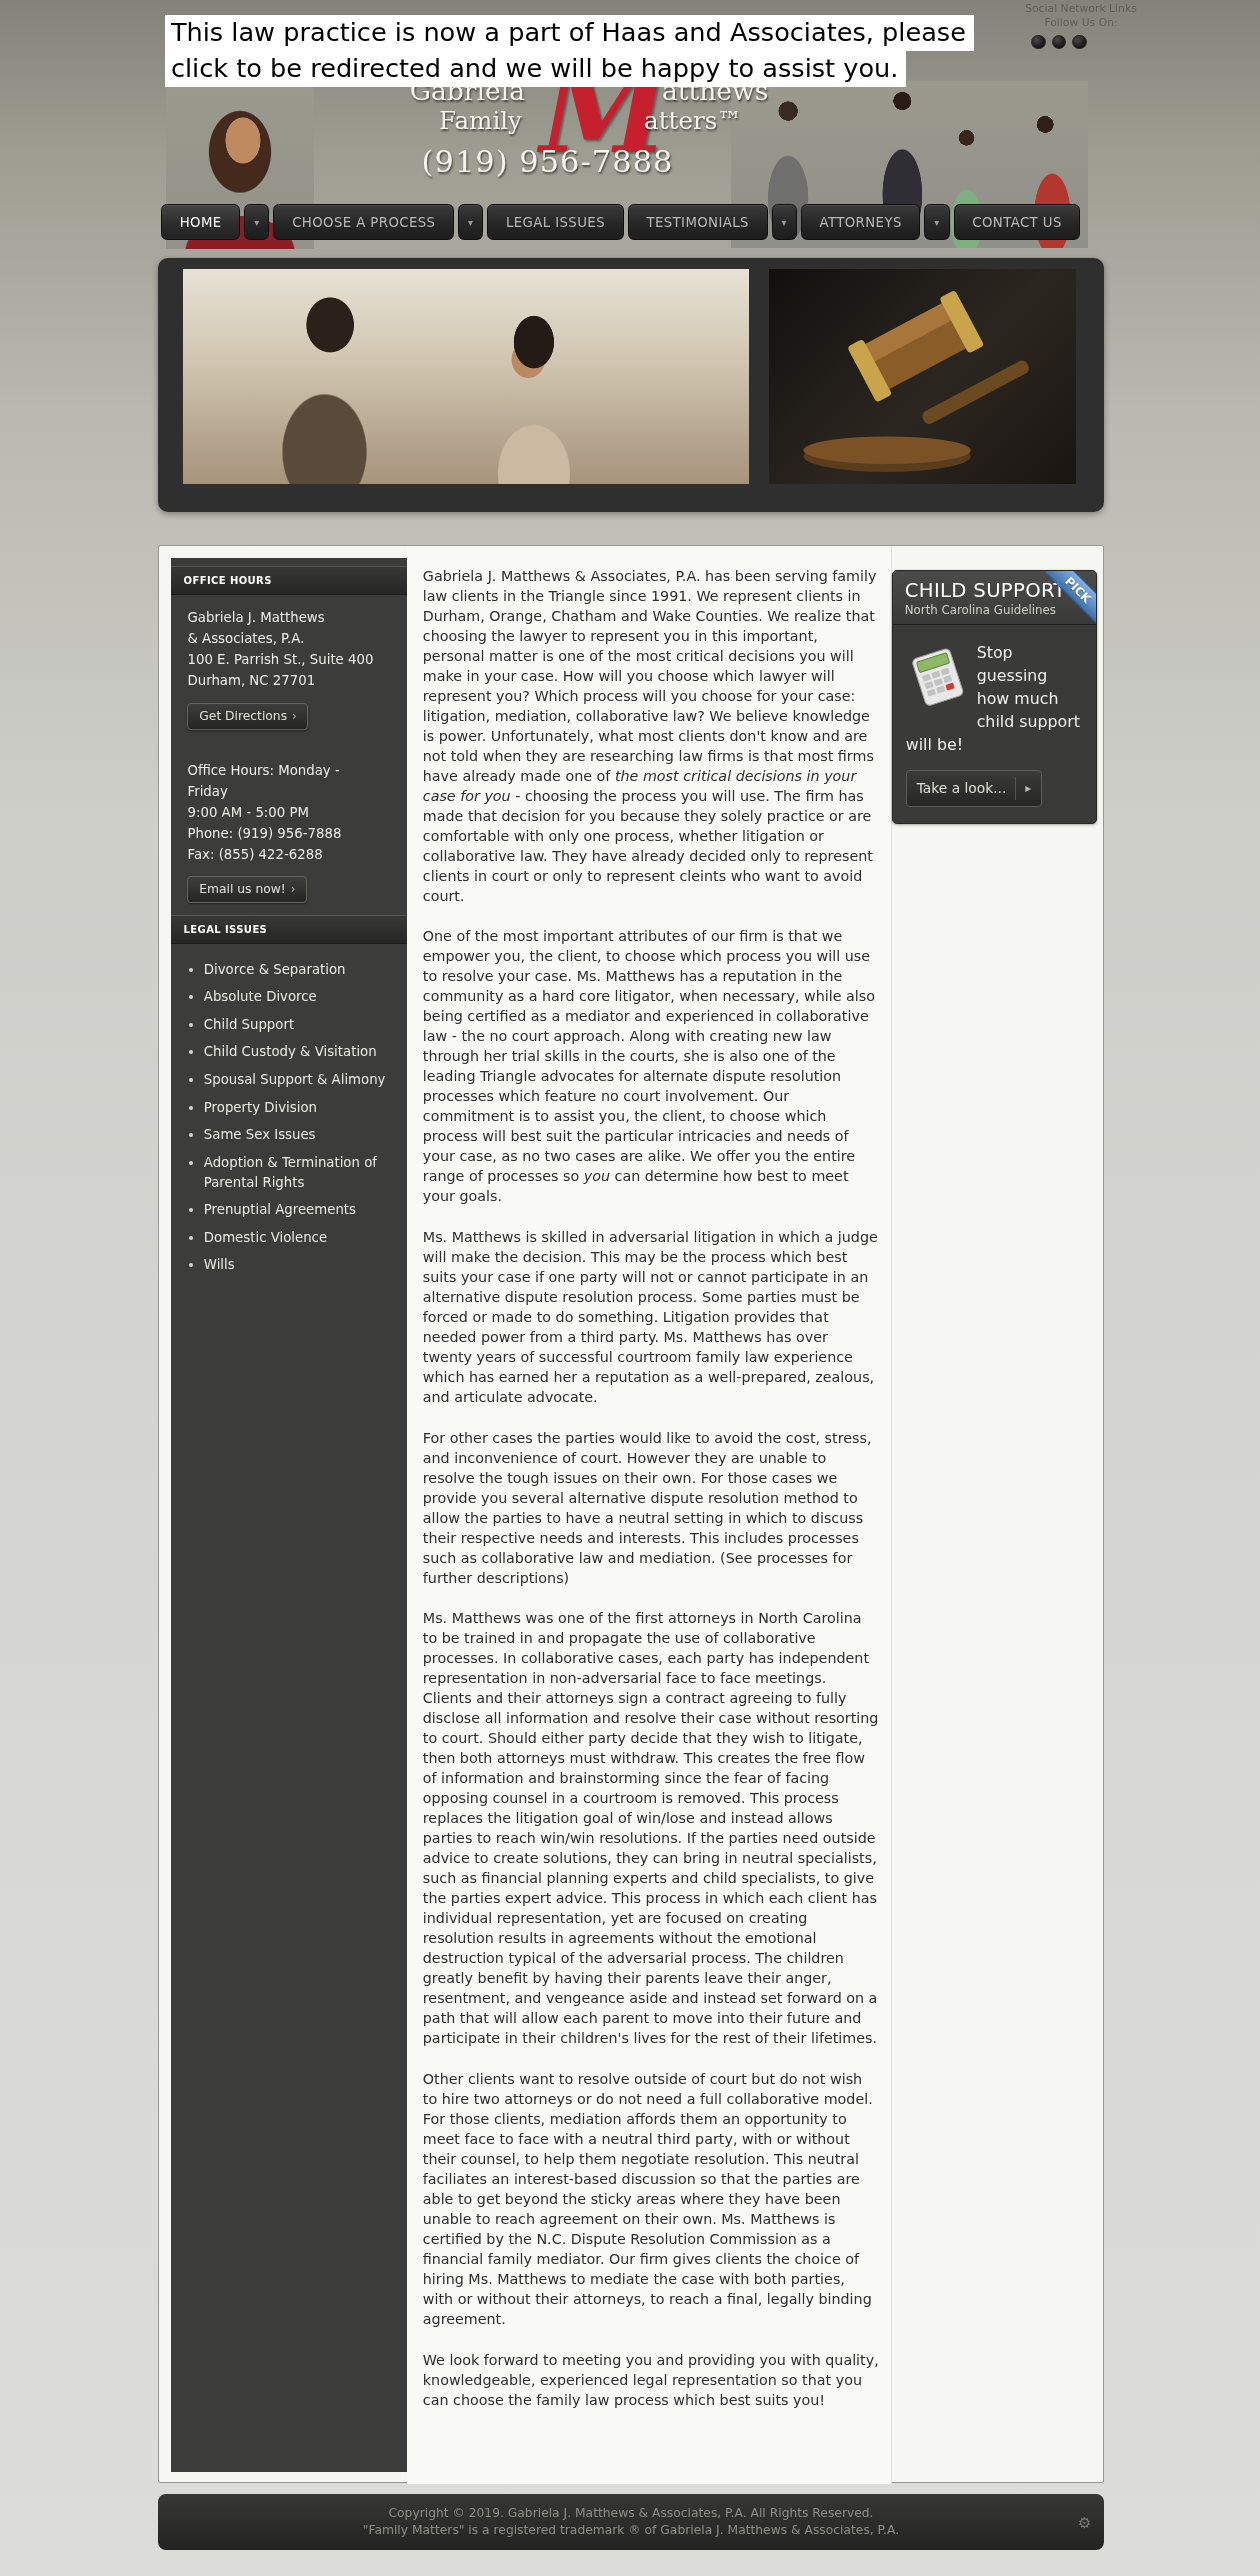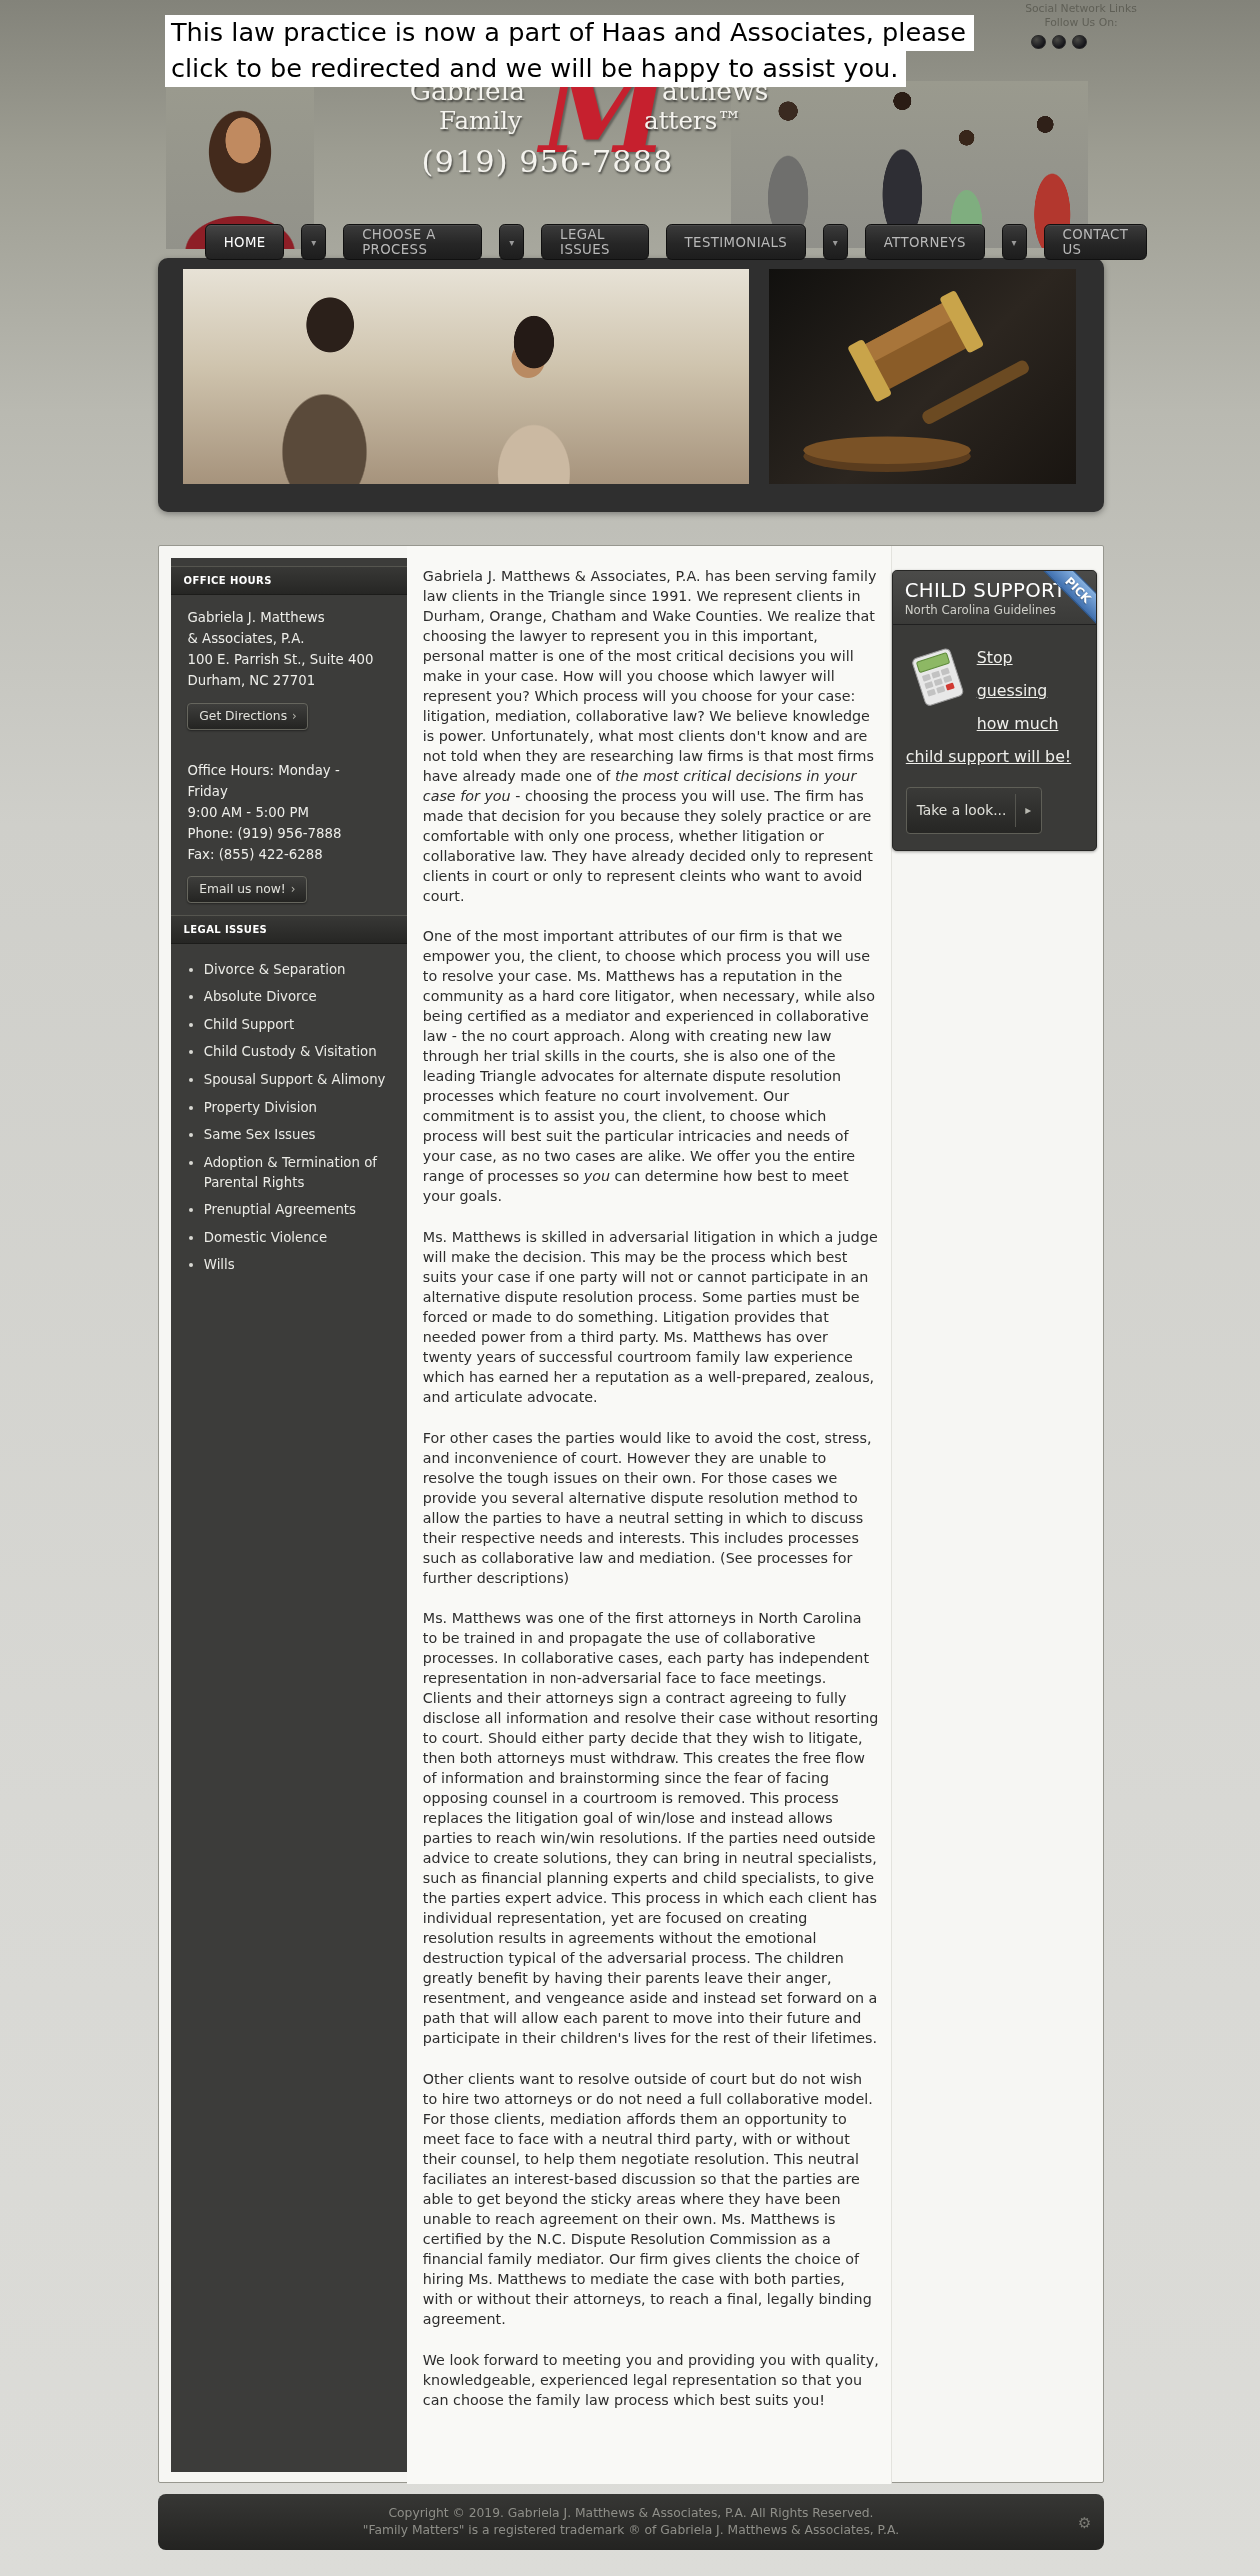--- a/index.html
+++ b/index.html
@@ -57,21 +57,21 @@
   }
   .logo-line1 { position:absolute; top:29.6px; left:0; width:100%; font-size:26.6px; }
   .logo-line1 .l { position:absolute; left:17.7px; }
   .logo-line1 .r { position:absolute; left:270px; }
   .logo-line2 { position:absolute; top:61px; left:0; width:100%; font-size:24.6px; }
   .logo-line2 .l { position:absolute; left:47px; }
   .logo-line2 .r { position:absolute; left:252px; }
   .logo-phone { position:absolute; top:99px; left:29.6px; width:335px; text-align:left; font-size:30.5px; letter-spacing:1px; }
 
   
-  .nav { position:absolute; left:161px; top:224px; width:942px; height:36px; display:flex; gap:17px; z-index:2;margin-left:44px; }
+  .nav { position:absolute; left:161px; top:204px; width:942px; height:36px; display:flex; gap:4px; z-index:2; }
   .tab, .arrow-tab {
     background:linear-gradient(180deg, #3b3b3b 0%, #262626 55%, #1d1d1d 100%);
     border:1px solid #101010; border-radius:5.9px;
     color:#b9b9b9; font-size:13.3px; letter-spacing:0.4px;
     display:flex; align-items:center; justify-content:center;
     padding:0 17.7px; height:36px; cursor:pointer;
     box-shadow:inset 0 1px 0 rgba(255,255,255,0.08);
   }
   .tab.active { color:#ffffff; background:linear-gradient(180deg, #454545 0%, #2d2d2d 55%, #222 100%); }
   .arrow-tab { padding:0 8.9px; font-size:9.9px; color:#9a9a9a; }
@@ -133,21 +133,21 @@
   .right-col { position:absolute; left:733px; top:0; width:213px; height:1938px; }
   .cs-widget { position:absolute; left:0; top:23.6px; width:205px; background:#3a3a38; border:1px solid #262624; border-radius:4.9px; overflow:hidden; box-shadow:0 1px 3px rgba(0,0,0,0.35); }
   .cs-header { position:relative; padding:8.9px 11.8px 6.9px 11.8px; background:linear-gradient(180deg,#4b4b49,#3a3a38); border-bottom:1px solid #202020; }
   .cs-title { font-size:19.7px; color:#fff; letter-spacing:0.3px; }
   .cs-sub { font-size:11.8px; color:#cfcfc9; margin-top:1px; }
   .cs-ribbon {
     position:absolute; top:8.9px; right:-25.6px; transform:rotate(45deg);
     background:linear-gradient(180deg,#85b0e0,#3f6fae); color:#fff; font-size:11.8px; font-weight:bold;
     padding:3px 27.6px; border:1px solid #2d5c99; text-shadow:0 1px 1px rgba(0,0,0,0.4);
   }
-  .cs-body { padding:15.8px 12.8px 15.8px 12.8px; color:#f0f0ec; font-size:15.8px; line-height:33px;text-decoration:underline; }
+  .cs-body { padding:15.8px 12.8px 15.8px 12.8px; color:#f0f0ec; font-size:15.8px; line-height:23px; }
   .calc-icon { float:left; width:61px; height:63px; margin:3.9px 9.9px 5.9px 0; }
   .cs-btn {
     clear:both; margin-top:13.8px; display:inline-flex; align-items:center; padding:5.9px 9.9px;
     background:linear-gradient(180deg,#3a3a38,#262624); border:1px solid #5f5f57; border-radius:3.9px;
     color:#e0e0da; font-size:13.8px; cursor:pointer;
   }
   .cs-btn .arr { border-left:1px solid #55554f; margin-left:8.9px; padding-left:8.9px; color:#b9b9b1; font-size:11.8px; }
 
   
   .footer {

